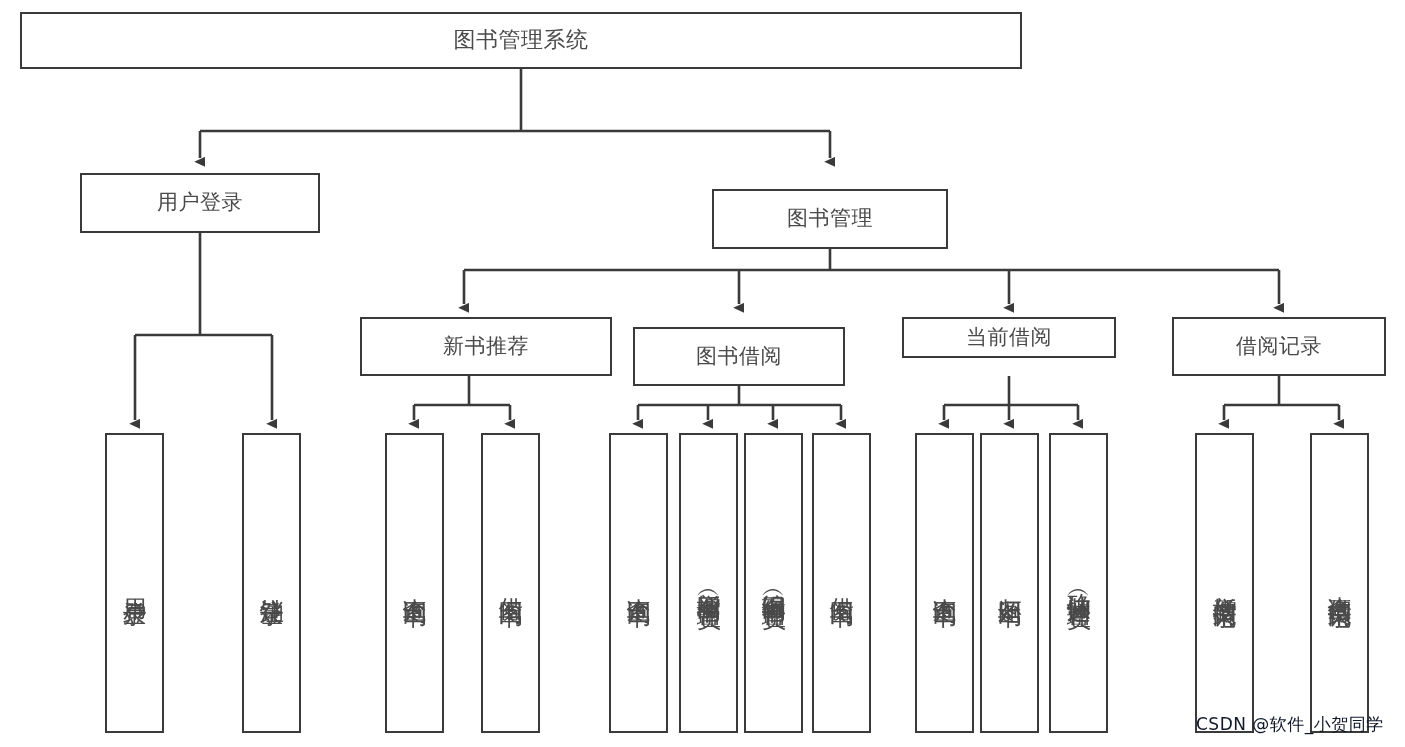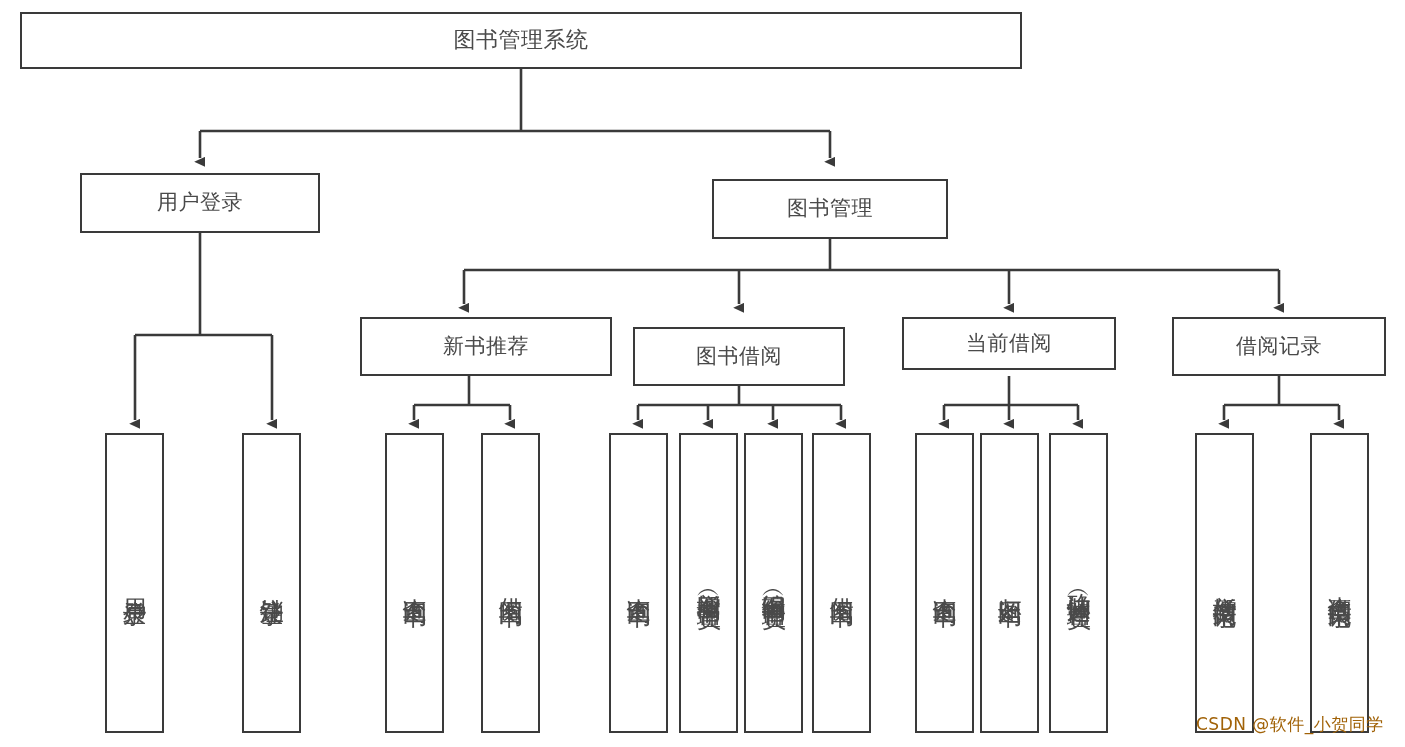--- a/index.html
+++ b/index.html
@@ -58,21 +58,21 @@
   .node.vert .label {
     writing-mode: vertical-rl;
     text-orientation: upright;
     font-size: 24px;
     line-height: 1.18;
     letter-spacing: 2px;
     max-height: 100%;
   }
   .watermark {
     position: absolute;
-    color: #a16207;
+    color: #0f172a;
     font-size: 17px;
     letter-spacing: 0.5px;
     white-space: nowrap;
     user-select: none;
   }
 </style>
 </head>
 <body>
 
 <div id="canvas">
@@ -129,33 +129,33 @@
   </svg>
 
   <div class="node horiz title" style="left:20px; top:12px; width:1002px; height:57px;">
     <span class="label">图书管理系统</span>
   </div>
 
   <div class="node horiz" style="left:80px; top:173px; width:240px; height:60px;">
     <span class="label">用户登录</span>
   </div>
 
-  <div class="node horiz" style="left:712px; top:179px; width:236px; height:60px;">
+  <div class="node horiz" style="left:712px; top:189px; width:236px; height:60px;">
     <span class="label">图书管理</span>
   </div>
 
   <div class="node horiz" style="left:360px; top:317px; width:252px; height:59px;">
     <span class="label">新书推荐</span>
   </div>
 
   <div class="node horiz" style="left:633px; top:327px; width:212px; height:59px;">
     <span class="label">图书借阅</span>
   </div>
 
-  <div class="node horiz" style="left:902px; top:317px; width:214px; height:53px;">
+  <div class="node horiz" style="left:902px; top:317px; width:214px; height:41px;">
     <span class="label">当前借阅</span>
   </div>
 
   <div class="node horiz" style="left:1172px; top:317px; width:214px; height:59px;">
     <span class="label">借阅记录</span>
   </div>
 
   <div class="node vert" style="left:105px; top:433px; width:59px; height:300px;">
     <span class="label">用户登录</span>
   </div>

